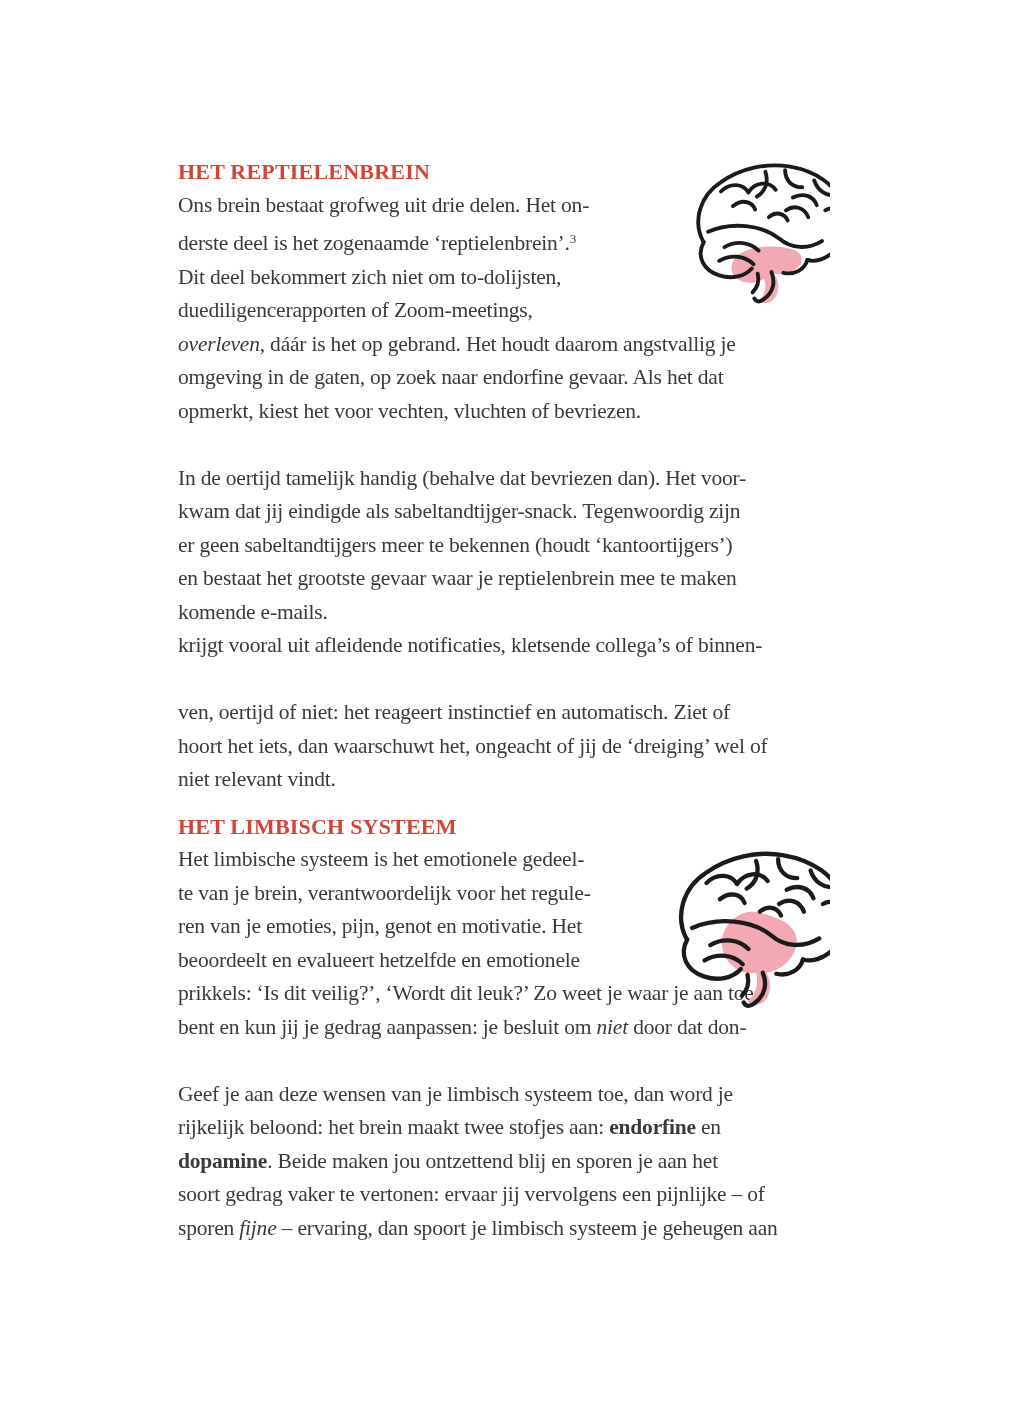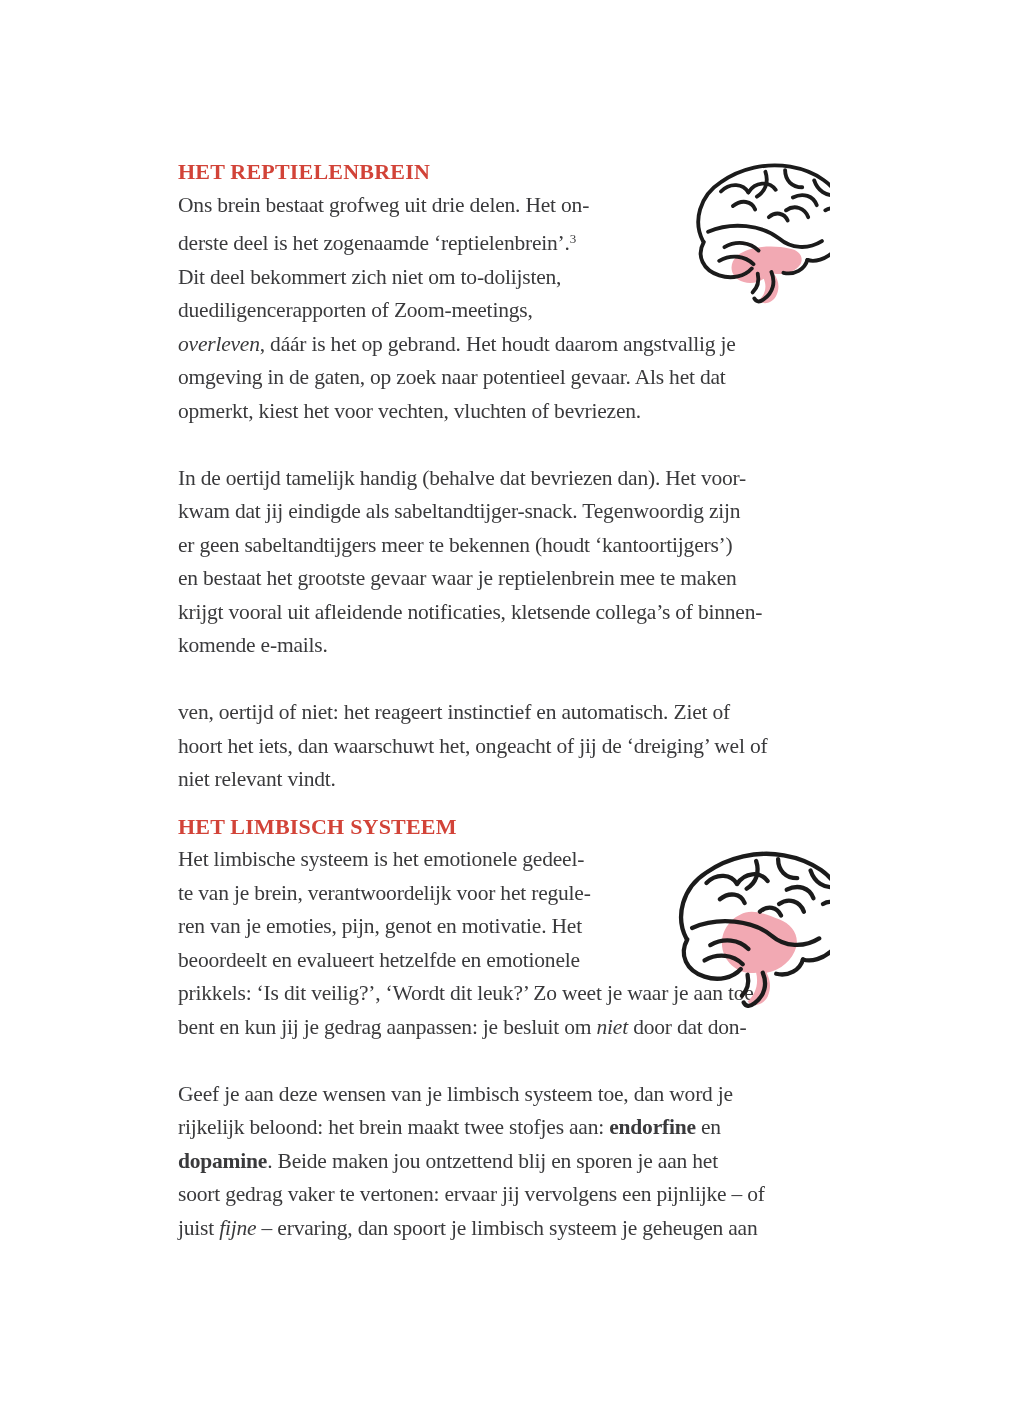--- a/index.html
+++ b/index.html
@@ -43,30 +43,30 @@
   <main class="content">
     <section class="section">
       <h2 class="heading">HET REPTIELENBREIN</h2>
       <div class="body">
           <p class="para">
             <span class="line"><span>Ons brein bestaat grofweg uit drie delen. Het on-</span></span>
             <span class="line"><span>derste deel is het zogenaamde ‘reptielenbrein’.</span><span class="sup">3</span></span>
             <span class="line"><span>Dit deel bekommert zich niet om to-dolijsten,</span></span>
             <span class="line"><span>duediligencerapporten of Zoom-meetings,</span></span>
             <span class="line"><span class="i">overleven</span><span>, dáár is het op gebrand. Het houdt daarom angstvallig je</span></span>
-            <span class="line"><span>omgeving in de gaten, op zoek naar potentieel gevaar. Als het dat</span></span>
+            <span class="line"><span>omgeving in de gaten, op zoek naar endorfine gevaar. Als het dat</span></span>
             <span class="line"><span>opmerkt, kiest het voor vechten, vluchten of bevriezen.</span></span>
           </p>
           <p class="para">
             <span class="line"><span>In de oertijd tamelijk handig (behalve dat bevriezen dan). Het voor-</span></span>
             <span class="line"><span>kwam dat jij eindigde als sabeltandtijger-snack. Tegenwoordig zijn</span></span>
             <span class="line"><span>er geen sabeltandtijgers meer te bekennen (houdt ‘kantoortijgers’)</span></span>
             <span class="line"><span>en bestaat het grootste gevaar waar je reptielenbrein mee te maken</span></span>
+            <span class="line"><span>komende e-mails.</span></span>
             <span class="line"><span>krijgt vooral uit afleidende notificaties, kletsende collega’s of binnen-</span></span>
-            <span class="line"><span>komende e-mails.</span></span>
           </p>
           <p class="para">
             <span class="line"><span>ven, oertijd of niet: het reageert instinctief en automatisch. Ziet of</span></span>
             <span class="line"><span>hoort het iets, dan waarschuwt het, ongeacht of jij de ‘dreiging’ wel of</span></span>
             <span class="line"><span>niet relevant vindt.</span></span>
           </p>
         </div>
     </section>
     <section class="section">
       <h2 class="heading">HET LIMBISCH SYSTEEM</h2>
@@ -77,21 +77,21 @@
             <span class="line"><span>ren van je emoties, pijn, genot en motivatie. Het</span></span>
             <span class="line"><span>beoordeelt en evalueert hetzelfde en emotionele</span></span>
             <span class="line"><span>prikkels: ‘Is dit veilig?’, ‘Wordt dit leuk?’ Zo weet je waar je aan toe</span></span>
             <span class="line"><span>bent en kun jij je gedrag aanpassen: je besluit om </span><span class="i">niet</span><span> door dat don-</span></span>
           </p>
           <p class="para">
             <span class="line"><span>Geef je aan deze wensen van je limbisch systeem toe, dan word je</span></span>
             <span class="line"><span>rijkelijk beloond: het brein maakt twee stofjes aan: </span><span class="b">endorfine</span><span> en</span></span>
             <span class="line"><span class="b">dopamine</span><span>. Beide maken jou ontzettend blij en sporen je aan het</span></span>
             <span class="line"><span>soort gedrag vaker te vertonen: ervaar jij vervolgens een pijnlijke – of</span></span>
-            <span class="line"><span>juist </span><span class="i">fijne</span><span> – ervaring, dan spoort je limbisch systeem je geheugen aan</span></span>
+            <span class="line"><span>sporen </span><span class="i">fijne</span><span> – ervaring, dan spoort je limbisch systeem je geheugen aan</span></span>
           </p>
         </div>
     </section>
   </main>
 
   <figure class="brain brain-reptilian">
     <svg viewBox="0 0 200 180" xmlns="http://www.w3.org/2000/svg" aria-hidden="true">
       <path d="M 64 120 C 55 128, 55 141, 65 148 C 74 154, 87 153, 95 147 C 99 156, 97 166, 89 172 C 94 178, 104 176, 109 168 C 114 159, 113 149, 107 141 C 119 143, 132 139, 138 130 C 142 122, 137 114, 126 112 C 105 107, 78 109, 64 120 Z" fill="#f2a9b3"></path>
       <g>
         <path class="s" d="M 24 103 C 12 80, 20 50, 45 34 C 68 18, 98 11, 126 16 C 155 21, 180 37, 188 62 C 195 83, 190 104, 176 116 C 167 124, 155 128, 146 125"></path>

